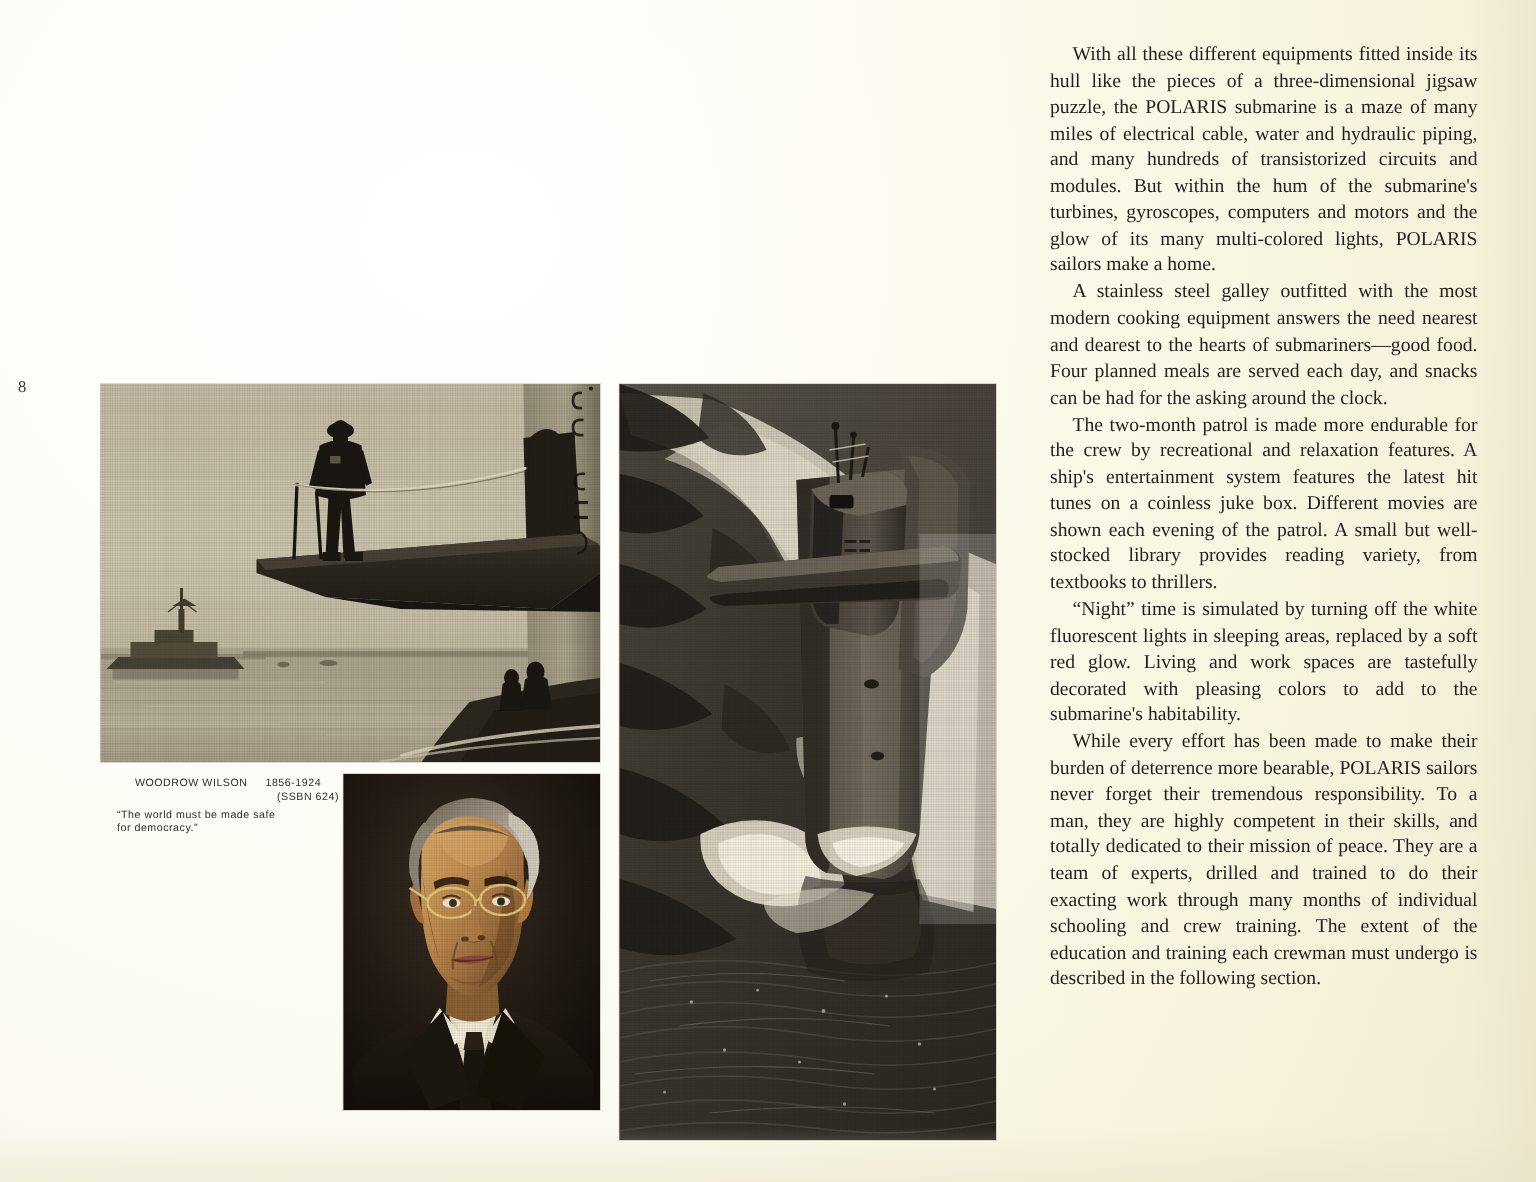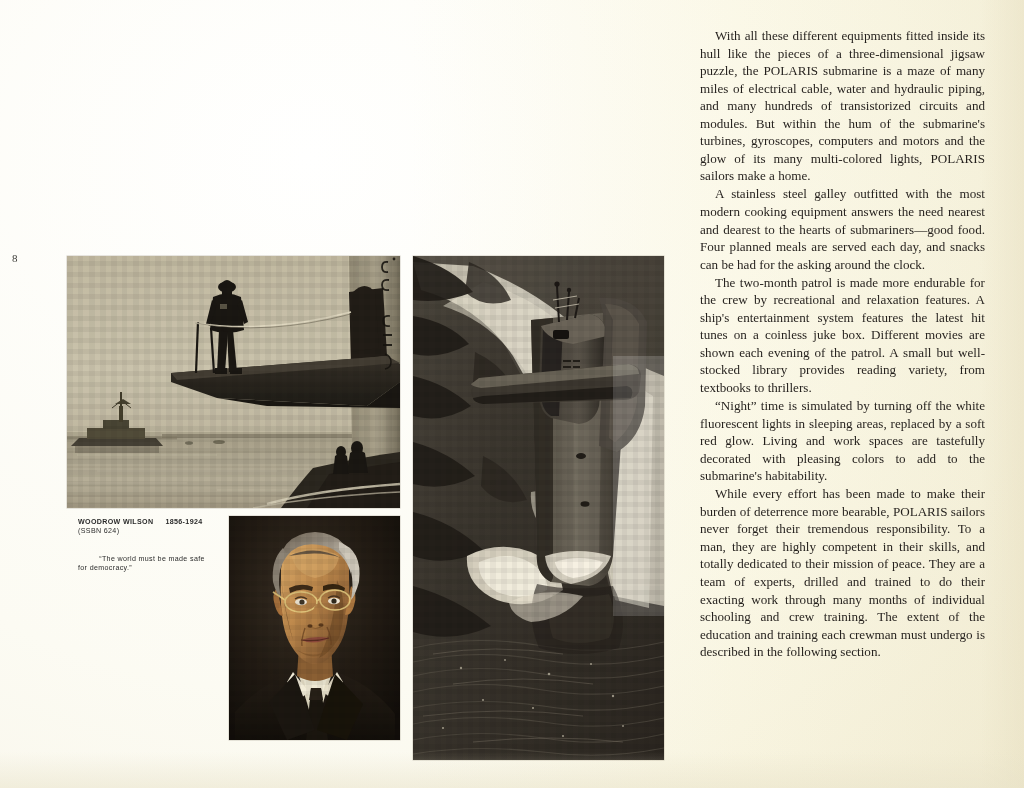--- a/index.html
+++ b/index.html
@@ -109,24 +109,24 @@
     position: absolute;
     left: 78px;
     top: 518px;
     width: 148px;
     font-family: "Liberation Sans", sans-serif;
     font-size: 7.1px;
     line-height: 9.1px;
     color: #2b2b2b;
     letter-spacing: 0.35px;
   }
-  .cap-line-1 { text-align: left; white-space: nowrap; font-weight: bold; }
+  .cap-line-1 { text-align: center; white-space: nowrap; }
   .cap-line-1 .cap-years { margin-left: 12px; }
-  .cap-line-2 { }
-  .cap-line-3 { text-align: center; margin-top: 19px; }
+  .cap-line-2 { text-align: right; }
+  .cap-line-3 { margin-top: 3px; }
   .cap-line-4 { }
 </style>
 </head>
 <body>
 
 <div class="page">
   <div class="paper-tint"></div>
 
   <div class="folio">8</div>
 

